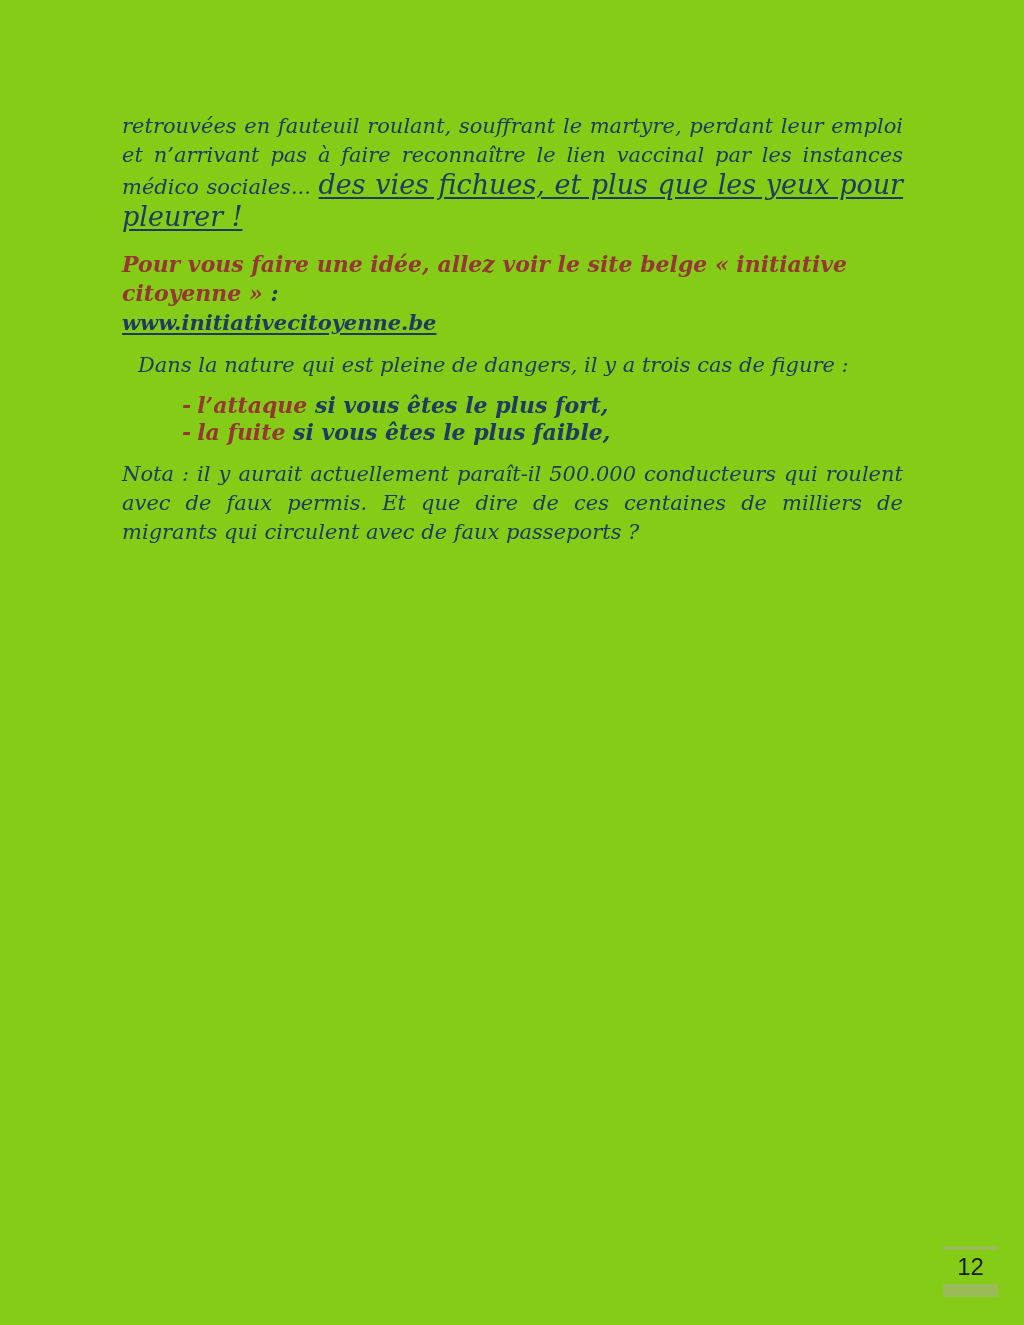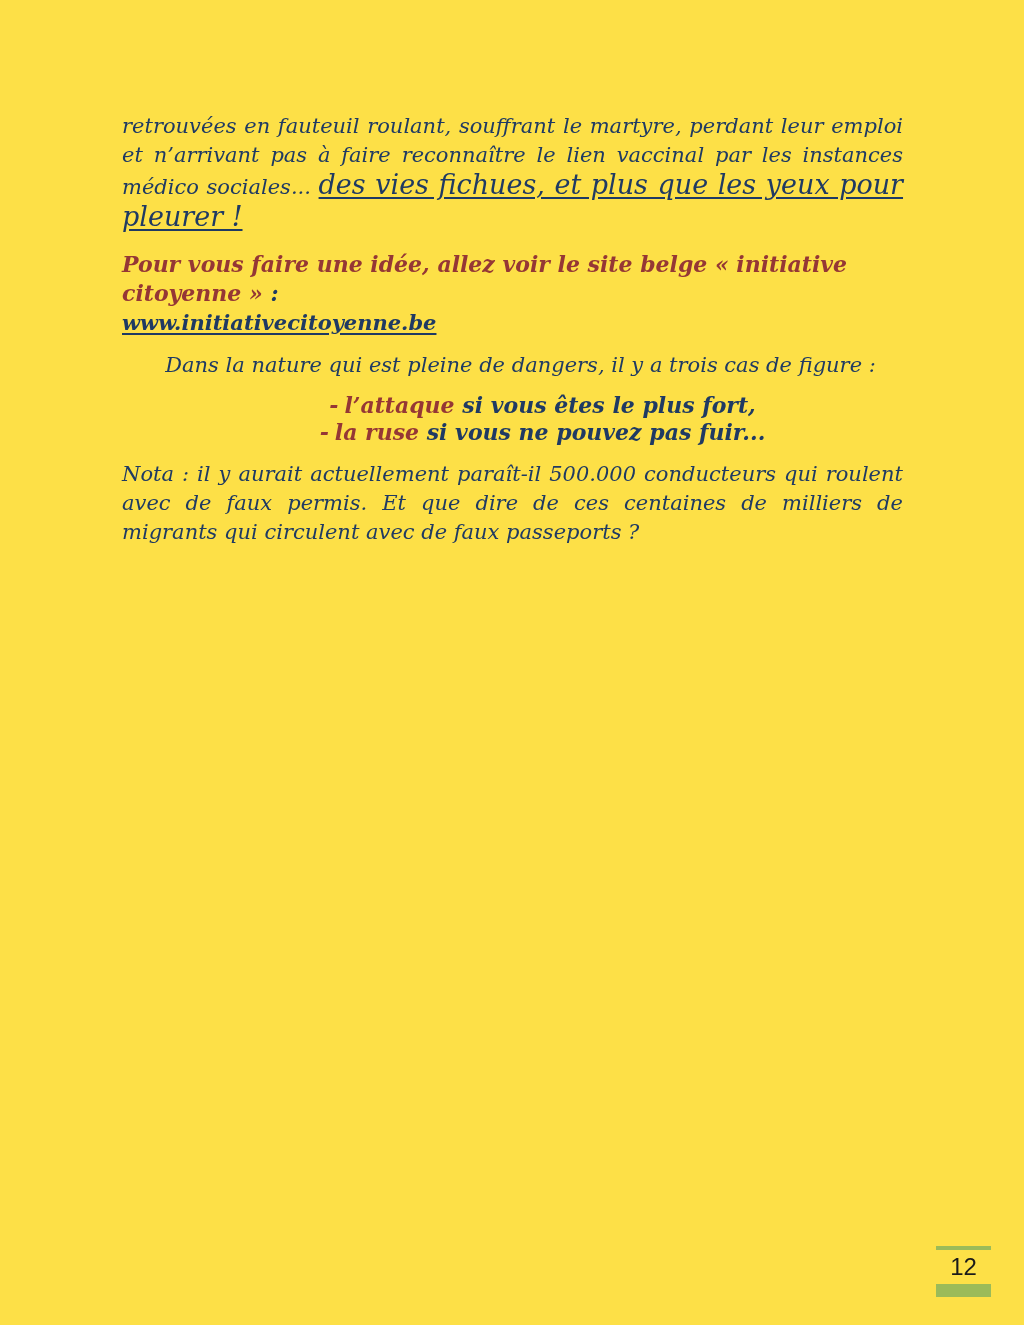--- a/index.html
+++ b/index.html
@@ -7,21 +7,21 @@
     width: 1024px;
     height: 1325px;
     background: #ffffff;
     position: relative;
     overflow: hidden;
     font-family: "DejaVu Serif", serif;
   }
   .page {
     position: absolute;
     inset: 0;
-    background: #fde047;
+    background: #84cc16;
     padding-left: 16px;
   }
   .content {
     position: absolute;
     left: 122px;
     top: 112px;
     width: 781px;
     color: #1f3a63;
     font-style: italic;
     font-size: 21px;
@@ -43,34 +43,34 @@
   .navy { color: #1f3a63; }
   .link-line {
     display: inline-block;
     font-weight: bold;
     font-size: 21px;
     color: #1f3a63;
     text-decoration: underline;
     text-underline-offset: 3px;
     cursor: pointer;
   }
-  .intro { margin: 0 0 12px 16px; text-align: center; }
+  .intro { margin: 0 0 12px 16px; }
   .list {
     margin: 0 0 14px 0;
     padding-left: 60px;
     font-weight: bold;
     font-size: 22px;
     line-height: 27px;
   }
-  .list-item { white-space: pre; text-align: center; }
+  .list-item { white-space: pre; }
   .dash { margin-right: 6px; }
   .nota { margin: 0 0 16px 0; }
   .footer-pagenum {
     position: absolute;
-    right: 33px;
+    right: 26px;
     bottom: 28px;
     width: 55px;
     text-align: center;
   }
   .pn-topline {
     height: 4px;
     background: #9bbb59;
   }
   .pn-number {
     font-family: "Liberation Sans", sans-serif;
@@ -93,21 +93,21 @@
     <p class="para justify"><span>retrouvées en fauteuil roulant, souffrant le martyre, perdant leur emploi et n’arrivant pas à faire reconnaître le lien vaccinal par les instances médico sociales... </span><span class="emph-big">des vies fichues, et plus que les yeux pour pleurer !</span></p>
 
     <p class="callout"><span class="red">Pour vous faire une idée, allez voir le site belge « initiative citoyenne »</span><span class="navy"> :</span><br>
       <span class="link-line">www.initiativecitoyenne.be</span>
     </p>
 
     <p class="para intro">Dans la nature qui est pleine de dangers, il y a trois cas de figure :</p>
 
     <div class="list">
       <div class="list-item"><span class="red dash">-</span><span class="red">l’attaque</span><span class="navy"> si vous êtes le plus fort,</span></div>
-      <div class="list-item"><span class="red dash">-</span><span class="red">la ruse</span><span class="navy"> si vous ne pouvez pas fuir...</span></div>
+      <div class="list-item"><span class="red dash">-</span><span class="red">la fuite</span><span class="navy"> si vous êtes le plus faible,</span></div>
     </div>
 
 
     <p class="para justify nota">Nota : il y aurait actuellement paraît-il 500.000 conducteurs qui roulent avec de faux permis. Et que dire de ces centaines de milliers de migrants qui circulent avec de faux passeports ?</p>
 
 
   </div>
 
   <div class="footer-pagenum">
     <div class="pn-topline"></div>

